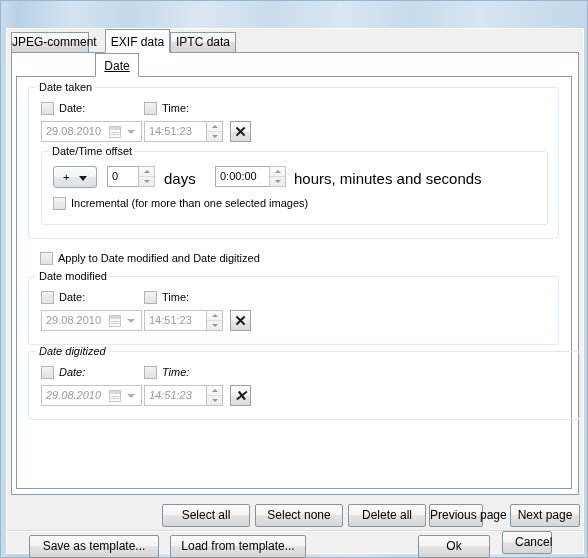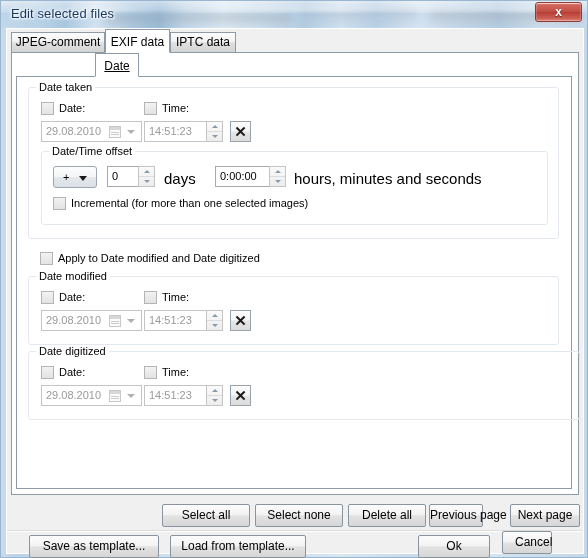--- a/index.html
+++ b/index.html
@@ -377,36 +377,25 @@
     font-size: 15px;
     color: #000;
     white-space: nowrap;
   }
 </style>
 </head>
 <body>
 
 <div class="window">
 
-  <div class="titlebar">
-    <div class="tb-glass"></div>
-    <div class="tb-blur1"></div>
-    <div class="tb-blur2"></div>
-    <div class="tb-blur3"></div>
-    <div class="tb-streak"></div>
-    <div class="tb-title">Edit selected files</div>
-    <div class="close-btn">
-      <div class="close-x">x</div>
-    </div>
-  </div>
 
   <div class="client">
 
     <div class="tabstrip-outer">
-      <div class="tab" style="left:0px; top:0px; width:94px;">JPEG-comment</div>
+      <div class="tab" style="left:0px; top:0px; width:78px;">JPEG-comment</div>
       <div class="tab active" style="left:94px; top:0px; width:65px;">EXIF data</div>
       <div class="tab" style="left:159px; top:0px; width:66px;">IPTC data</div>
     </div>
 
     <div class="tabbody-outer">
 
       <div class="tabstrip-inner">
         <div class="tab active" style="left:79px; top:0px; width:44px;text-decoration:underline;">Date</div>
       </div>
 
@@ -494,21 +483,21 @@
           <div class="spin" style="left:177px; top:33px;">
             <div class="sup"></div>
             <div class="sdn"></div>
           </div>
 
           <div class="xbtn" style="left:201px; top:33px;">
             <span>✕</span>
           </div>
         </div>
 
-        <div class="group" style="left:11px; top:274px; width:552px; height:69px;">
+        <div class="group" style="left:11px; top:274px; width:552px; height:69px;font-style:italic;">
           <div class="glabel">Date digitized</div>
 
           <div class="cbox" style="left:12px; top:14px;"></div>
           <div class="cbox-label" style="left:30px; top:14px;">Date:</div>
 
           <div class="cbox" style="left:115px; top:14px;"></div>
           <div class="cbox-label" style="left:133px; top:14px;">Time:</div>
 
           <div class="field" style="left:12px; top:33px; width:101px;">
             <span class="ftext">29.08.2010</span>

